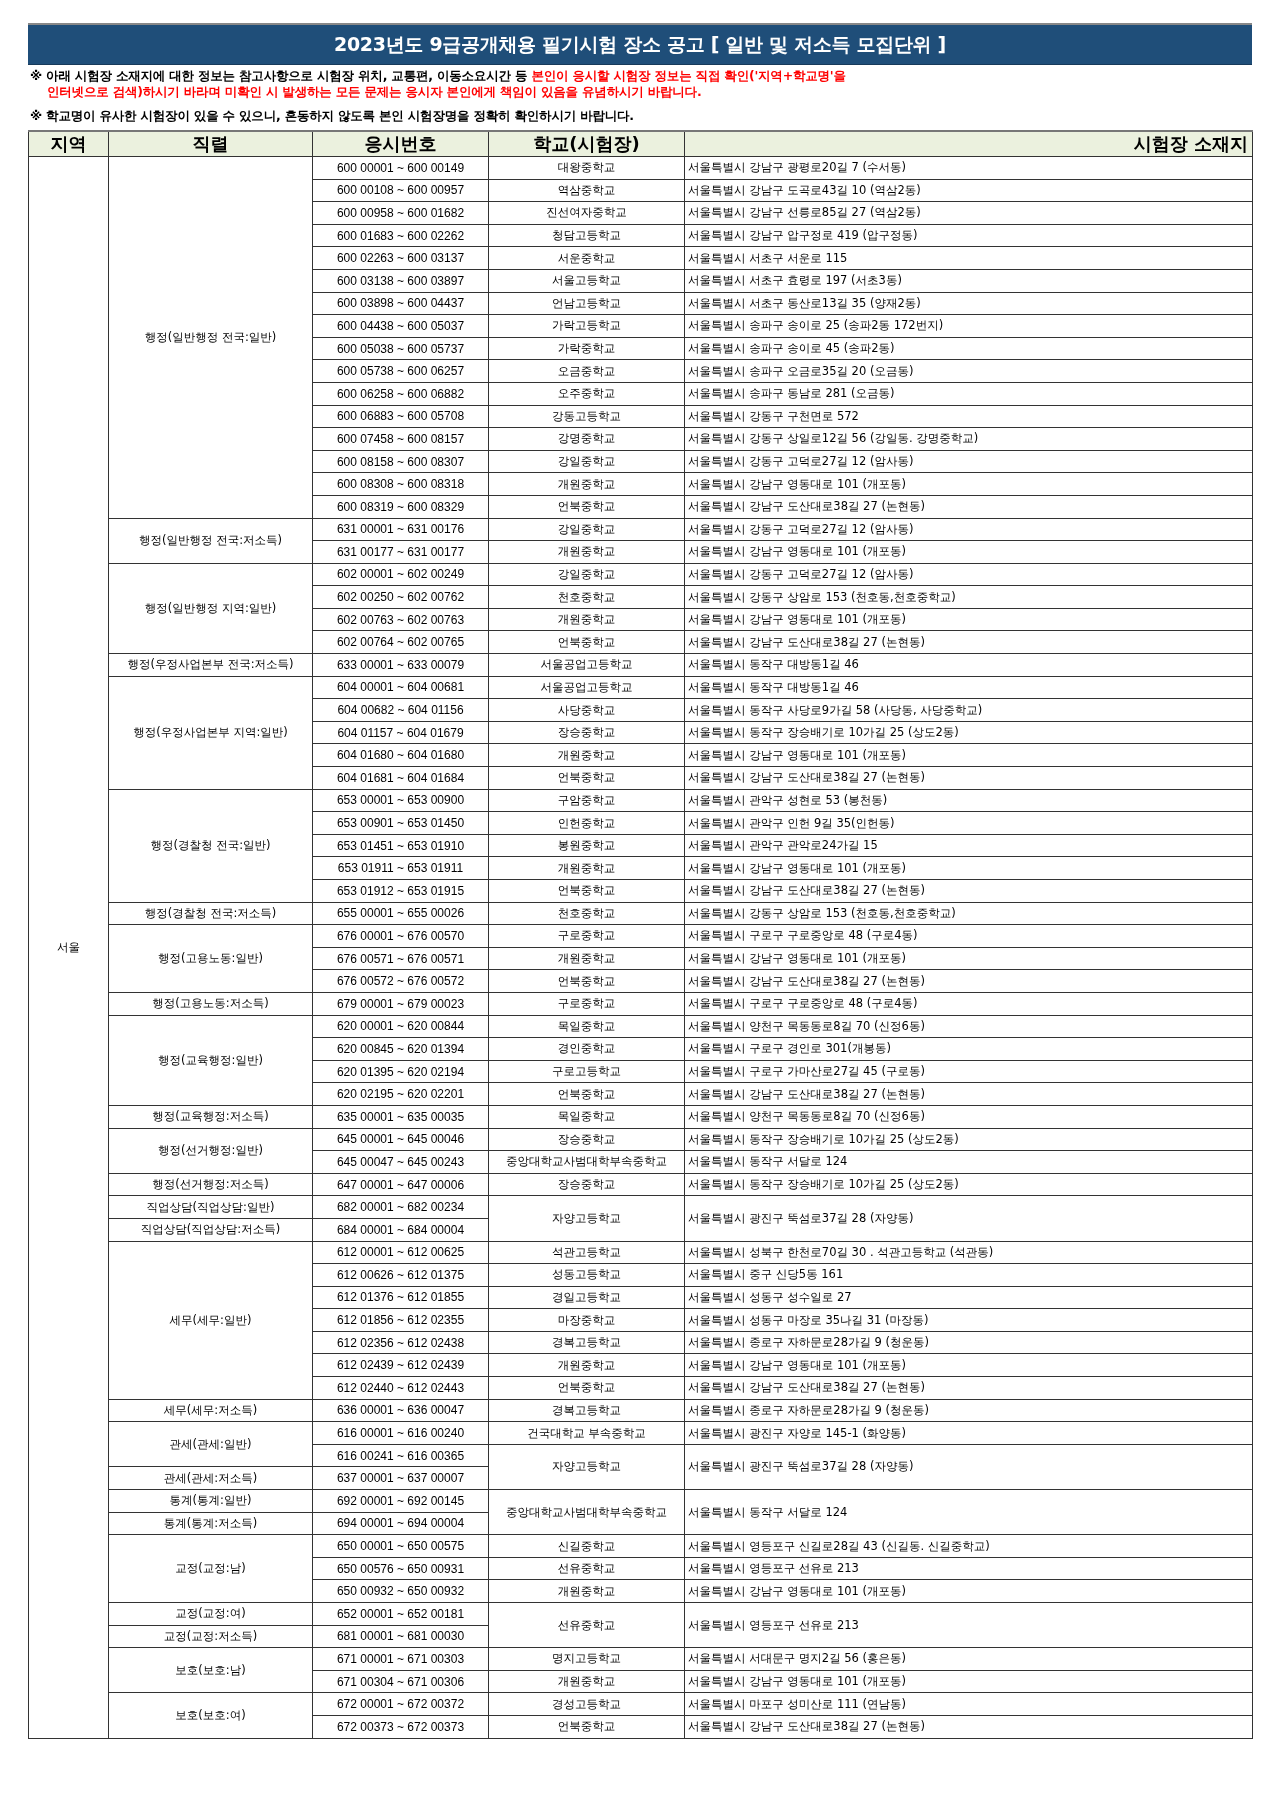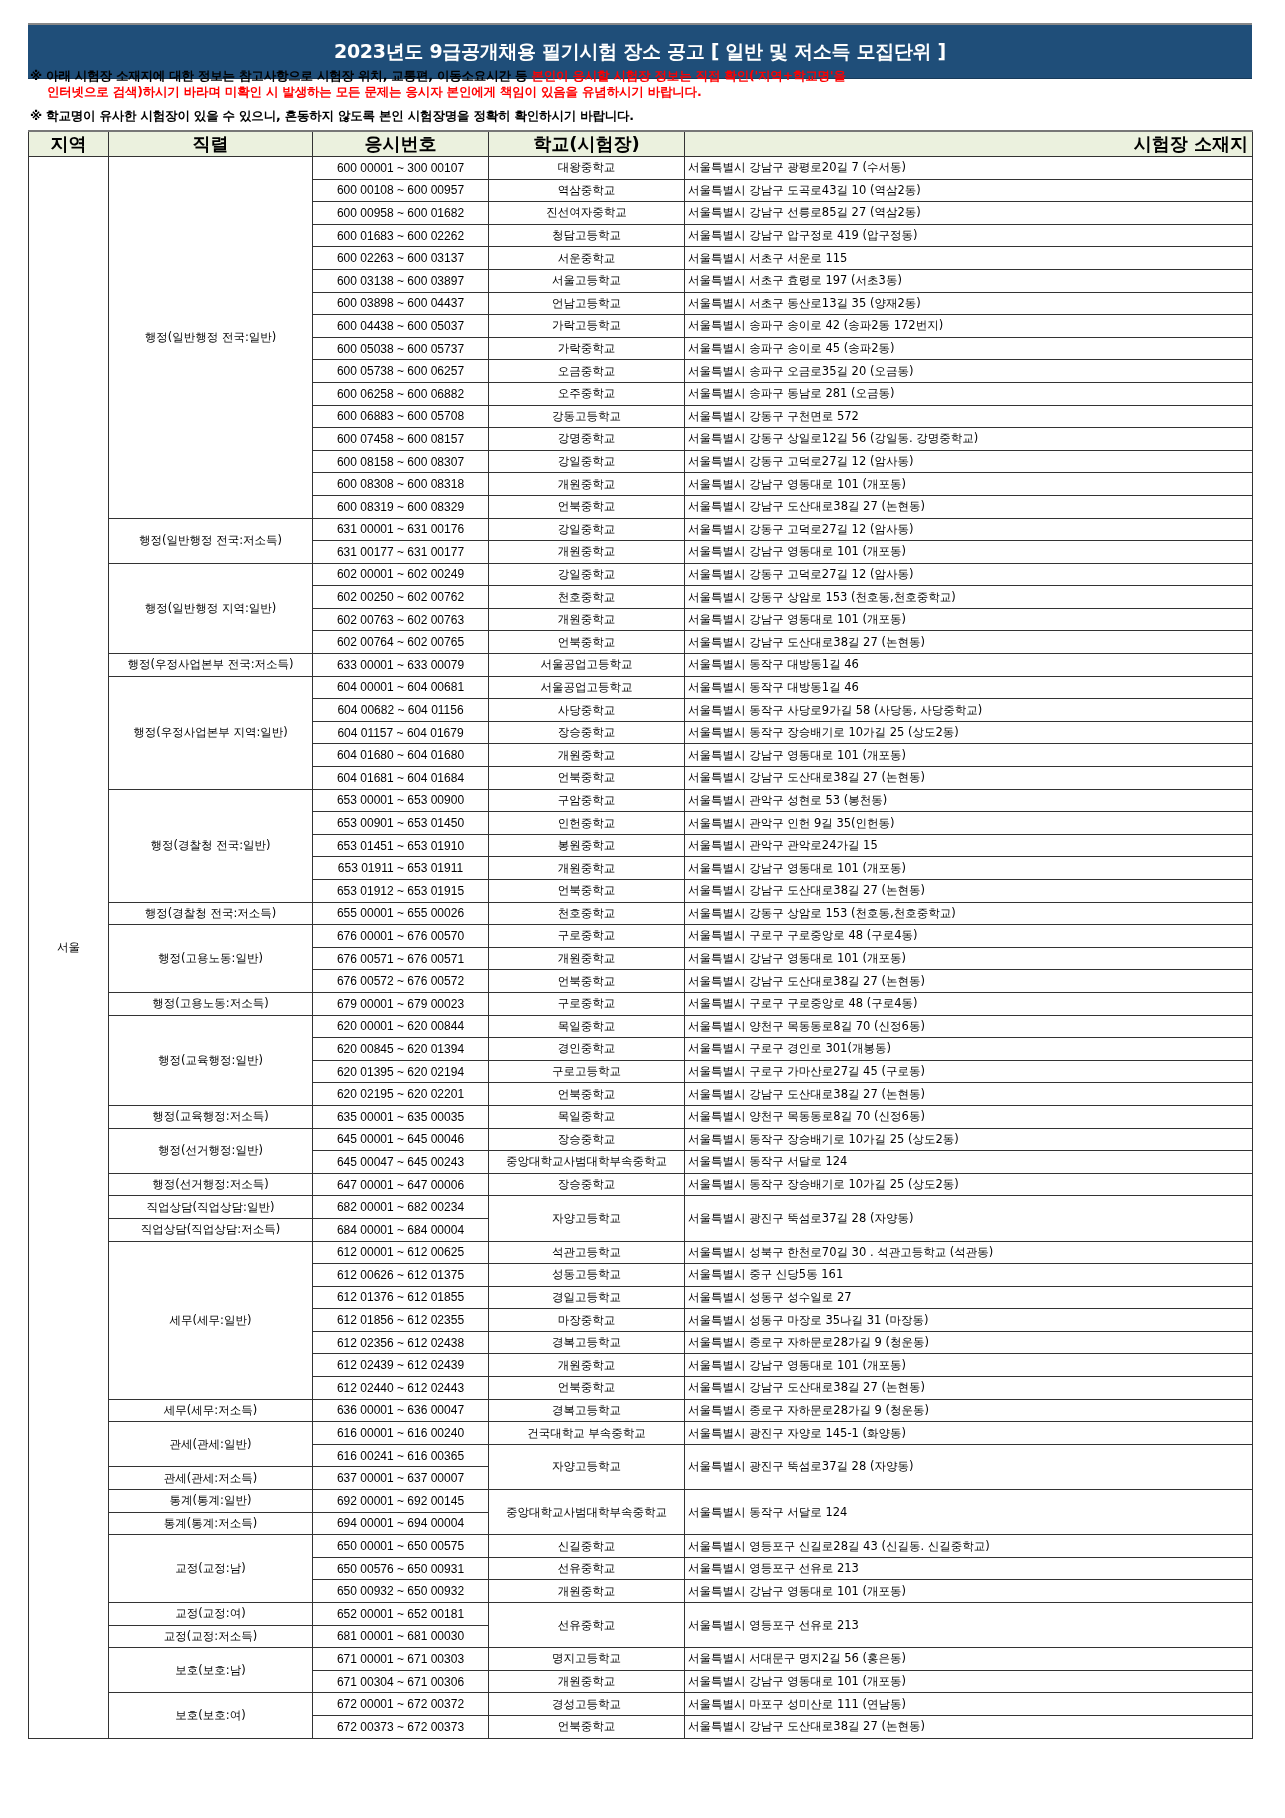--- a/index.html
+++ b/index.html
@@ -1,17 +1,17 @@
 <!DOCTYPE html>
 <html><head>
 <meta charset="utf-8">
 <style>
   html, body { margin:0; padding:0; background:#ffffff; }
   body { width:1285px; height:1818px; position:relative; font-family:"DejaVu Sans", sans-serif; color:#000; }
-  .title-bar { position:absolute; left:28px; top:23px; width:1224px; height:56px; background:#1f4e79; border-top:2px solid #888; border-bottom:1px solid #173a5a; box-sizing:border-box; display:flex; align-items:center; justify-content:center; }
+  .title-bar { position:absolute; left:28px; top:23px; width:1224px; height:42px; background:#1f4e79; border-top:2px solid #888; border-bottom:1px solid #173a5a; box-sizing:border-box; display:flex; align-items:center; justify-content:center; }
   .title-bar span { color:#fff; font-weight:bold; font-size:19px; letter-spacing:-0.3px; }
   .notice { position:absolute; left:30px; font-size:12.5px; font-weight:bold; line-height:16px; white-space:nowrap; letter-spacing:-0.2px; }
   .notice .red { color:#ff0000; }
   .n1 { top:68px; }
   .n2 { top:84px; left:47px; }
   .n3 { top:108px; }
   table.main { position:absolute; left:28px; top:130px; border-collapse:collapse; table-layout:fixed; width:1224px; font-size:11.5px; }
   table.main th, table.main td { border:1px solid #333; padding:0 4px; height:22.6px; overflow:hidden; white-space:nowrap; box-sizing:border-box; }
   table.main th { background:#ebf1de; font-weight:bold; height:21px; font-size:18px; border-top:2px solid #777; }
   table.main th.left { text-align:right; }
@@ -51,21 +51,21 @@
       <th>직렬</th>
       <th>응시번호</th>
       <th>학교(시험장)</th>
       <th class="left">시험장 소재지</th>
     </tr>
   </thead>
   <tbody id="tbody">
       <tr>
         <td rowspan="70">서울</td>
         <td rowspan="16">행정(일반행정 전국:일반)</td>
-        <td class="num">600 00001 ~ 300 00107</td>
+        <td class="num">600 00001 ~ 600 00149</td>
         <td rowspan="1">대왕중학교</td>
         <td rowspan="1" class="addr">서울특별시 강남구 광평로20길 7 (수서동)</td>
       </tr>
       <tr>
         <td class="num">600 00108 ~ 600 00957</td>
         <td rowspan="1">역삼중학교</td>
         <td rowspan="1" class="addr">서울특별시 강남구 도곡로43길 10 (역삼2동)</td>
       </tr>
       <tr>
         <td class="num">600 00958 ~ 600 01682</td>
@@ -88,21 +88,21 @@
         <td rowspan="1" class="addr">서울특별시 서초구 효령로 197 (서초3동)</td>
       </tr>
       <tr>
         <td class="num">600 03898 ~ 600 04437</td>
         <td rowspan="1">언남고등학교</td>
         <td rowspan="1" class="addr">서울특별시 서초구 동산로13길 35 (양재2동)</td>
       </tr>
       <tr>
         <td class="num">600 04438 ~ 600 05037</td>
         <td rowspan="1">가락고등학교</td>
-        <td rowspan="1" class="addr">서울특별시 송파구 송이로 42 (송파2동 172번지)</td>
+        <td rowspan="1" class="addr">서울특별시 송파구 송이로 25 (송파2동 172번지)</td>
       </tr>
       <tr>
         <td class="num">600 05038 ~ 600 05737</td>
         <td rowspan="1">가락중학교</td>
         <td rowspan="1" class="addr">서울특별시 송파구 송이로 45 (송파2동)</td>
       </tr>
       <tr>
         <td class="num">600 05738 ~ 600 06257</td>
         <td rowspan="1">오금중학교</td>
         <td rowspan="1" class="addr">서울특별시 송파구 오금로35길 20 (오금동)</td>

